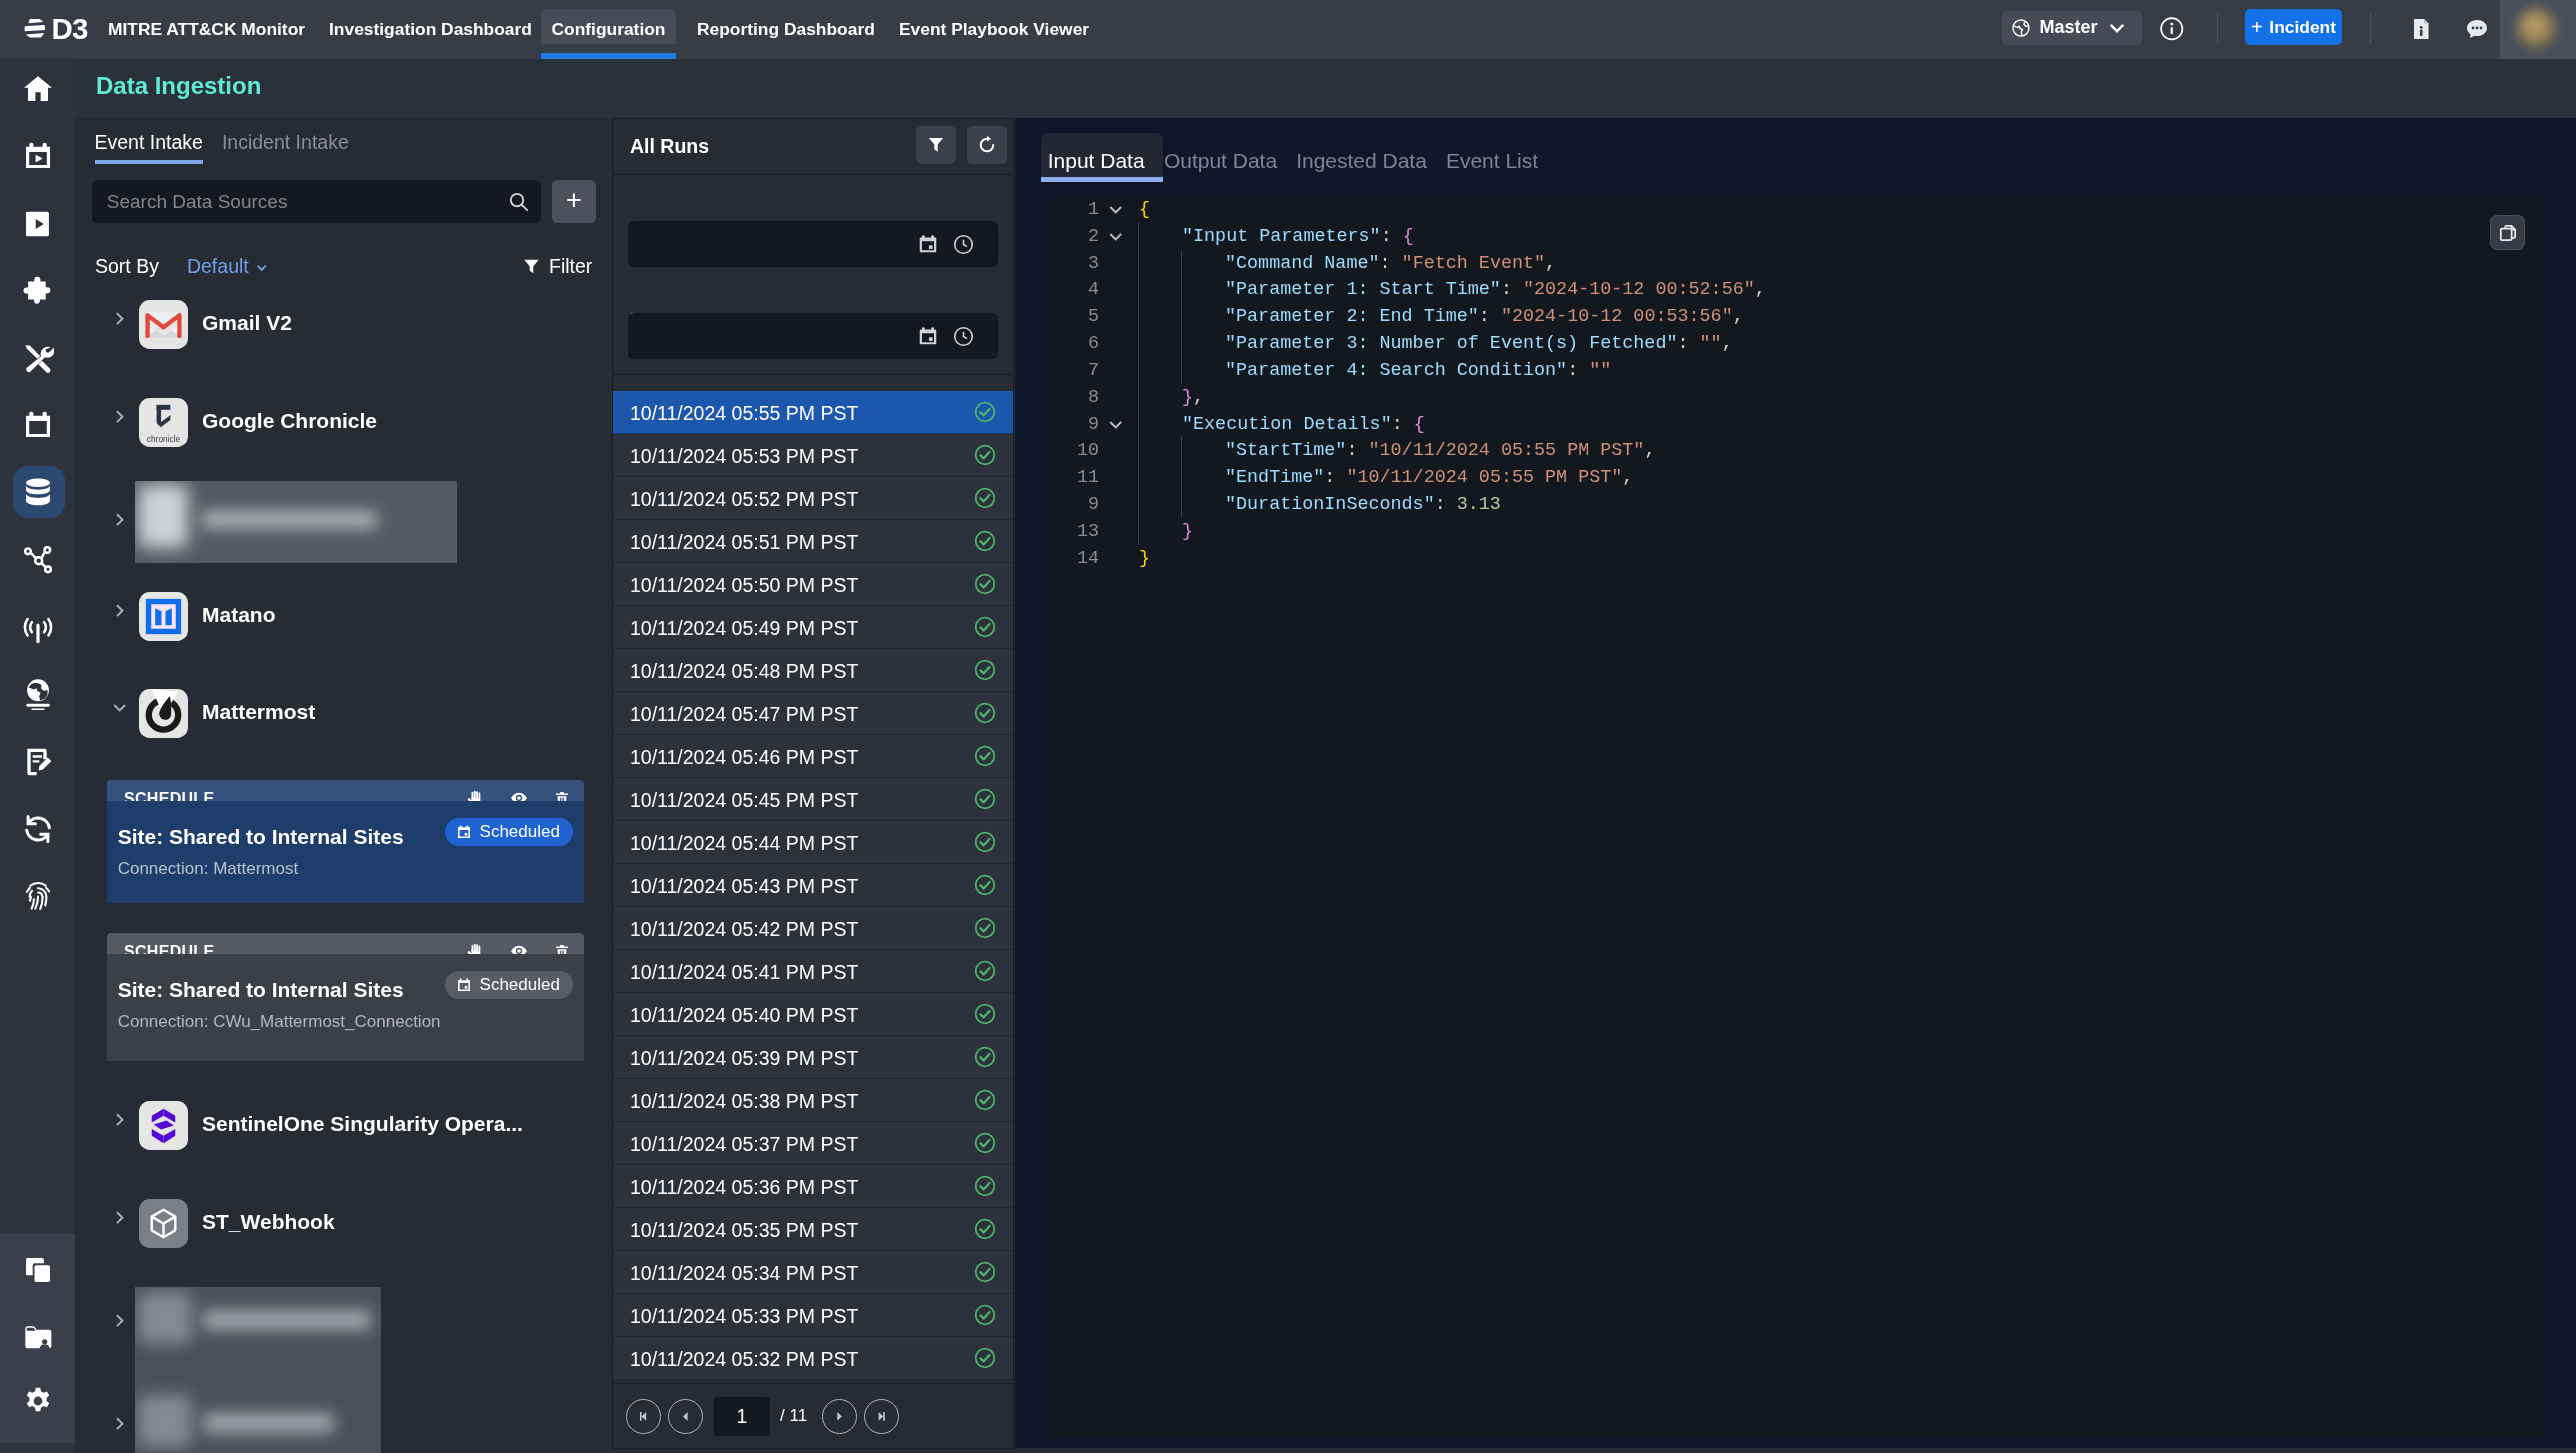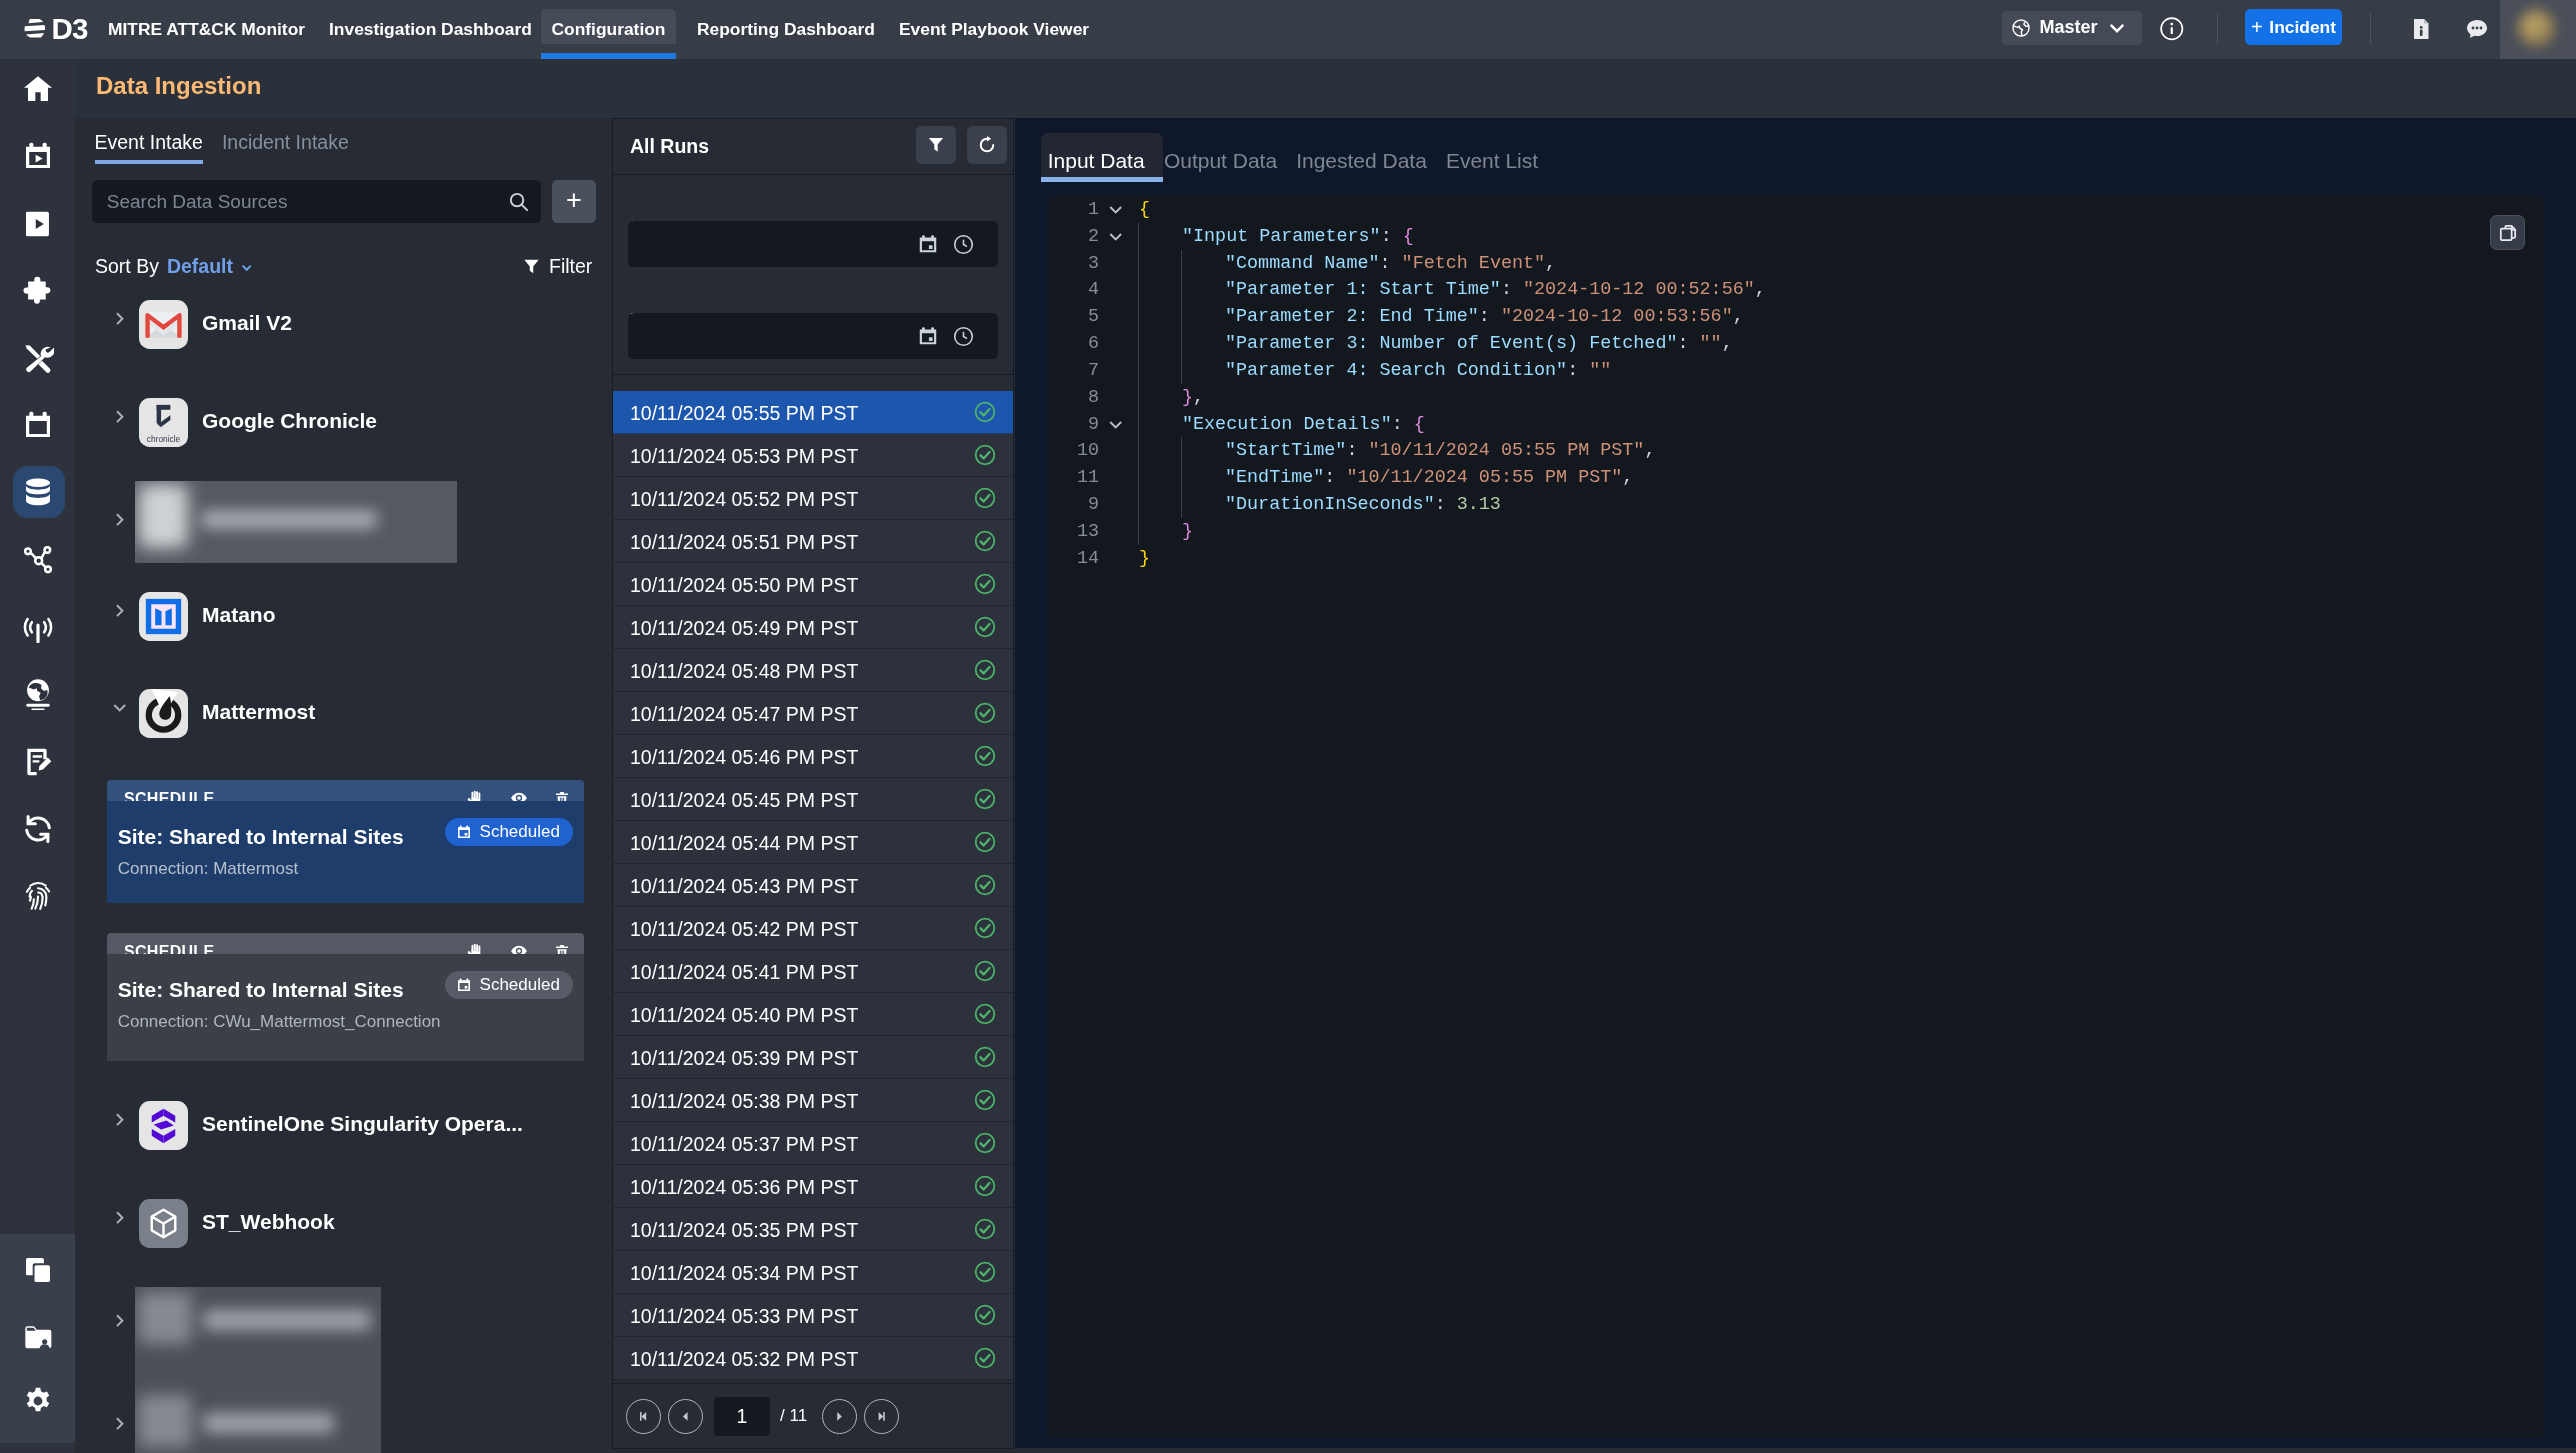--- a/index.html
+++ b/index.html
@@ -18,42 +18,42 @@
 .infoc { position:absolute; left:2159px; top:16px; width:25.5px; height:25.5px; }
 .navdiv { position:absolute; top:13.4px; width:1.3px; height:31px; background:#4c525c; }
 .incbtn { position:absolute; left:2245px; top:9.4px; width:97px; height:36px; background:#1372e8; border-radius:5.4px; color:#fff; font-size:17.4px; font-weight:700; display:flex; align-items:center; justify-content:center; }
 .incbtn span.pl { font-size:20px; margin-right:6.7px; font-weight:400; }
 .dicon { position:absolute; top:17.4px; width:24px; height:24px; }
 .avawrap { position:absolute; left:2500px; top:0; width:76px; height:59px; background:#4a4f59; overflow:hidden; }
 .ava { position:absolute; left:17px; top:8.7px; width:39px; height:39px; border-radius:50%; background:radial-gradient(circle at 45% 42%, #c4ad66 0%, #99855a 45%, #665f47 78%, #504e48 100%); filter:blur(6px); }
 
 
 .strip { position:absolute; left:75px; top:59px; width:2501px; height:59px; background:#2b313b; }
-.strip h1 { color:#fdba74; font-size:24px; font-weight:800; position:absolute; left:21px; top:13.4px; }
+.strip h1 { color:#5eead4; font-size:24px; font-weight:800; position:absolute; left:21px; top:13.4px; }
 
 
 .sidebar { position:absolute; left:0; top:59px; width:75px; height:1394px; background:#2d323c; }
 .sbbottom { position:absolute; left:0; top:1175px; width:75px; height:209px; background:#3a404b; }
 .sic { position:absolute; left:0; width:75px; height:32px; display:flex; justify-content:center; }
 .sic .sig { width:32px; height:32px; }
 .sic svg { width:32px; height:32px; }
 .sic.active { height:52px; }
 .actbg { position:absolute; left:12.7px; top:0; width:52px; height:52px; background:#2b4970; border-radius:14.8px; }
 .sic.active .sig { position:absolute; top:10px; width:32px; height:32px; }
 
 
 .lp { position:absolute; left:75px; top:118px; width:537px; height:1335px; }
 .tabs { position:absolute; left:19.5px; top:13.4px; display:flex; font-size:19.5px; }
 .tab1 { color:#fff; font-weight:500; padding-bottom:5.4px; border-bottom:4px solid #7fa9e6; }
 .tab2 { color:#878f9b; margin-left:19px; }
 .searchbox { position:absolute; left:17px; top:62px; width:449px; height:43px; background:#141920; border-radius:5.4px; color:#7e8692; font-size:19px; line-height:43px; padding-left:14.8px; }
 .searchbox svg { position:absolute; right:10.7px; top:10px; width:23px; height:23px; }
 .plusbtn { position:absolute; left:477px; top:62px; width:44px; height:43px; background:#4a515d; border-radius:5.4px; color:#fff; font-size:27px; font-weight:500; text-align:center; line-height:40px; }
 .sortrow { position:absolute; left:20px; top:137px; width:500px; height:24px; font-size:19.5px; color:#fff; }
-.sortrow .def { color:#6f9fe8; margin-left:8px; font-weight:700; }
+.sortrow .def { color:#6f9fe8; margin-left:28px; font-weight:400; }
 .sortrow .dchev { display:inline-block; width:13.4px; height:13.4px; margin-left:6.7px; vertical-align:-1.3px; }
 .filterright { position:absolute; right:2.7px; top:0; display:flex; align-items:center; color:#fff; }
 .filterright svg { width:19px; height:19px; margin-right:8px; }
 
 .srow { position:absolute; left:0; width:537px; height:97px; }
 .srow .rchev { position:absolute; left:36px; top:34px; width:17.4px; height:17.4px; }
 .srow .ricon { position:absolute; left:64px; top:24px; width:49px; height:49px; border-radius:10.7px; background:#e5e5e5; overflow:hidden; }
 .srow .rlabel { position:absolute; left:127px; top:35px; font-size:21px; font-weight:700; color:#fff; white-space:nowrap; }
 
 

